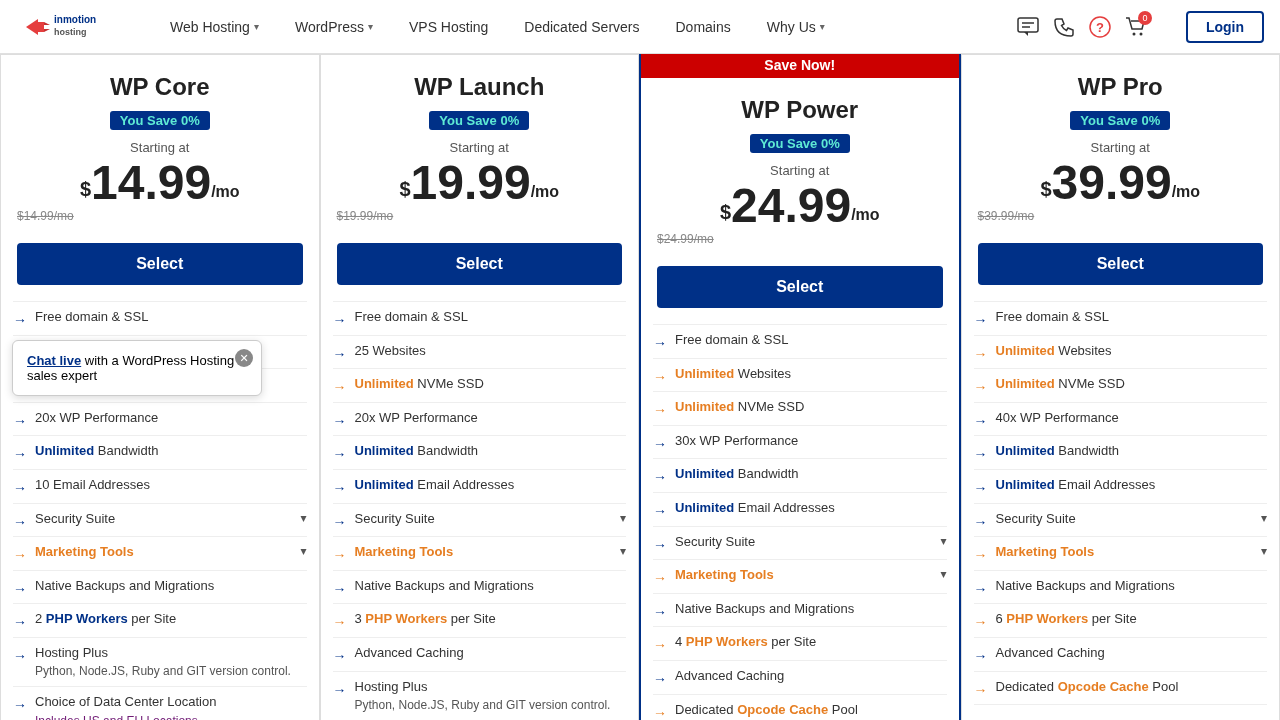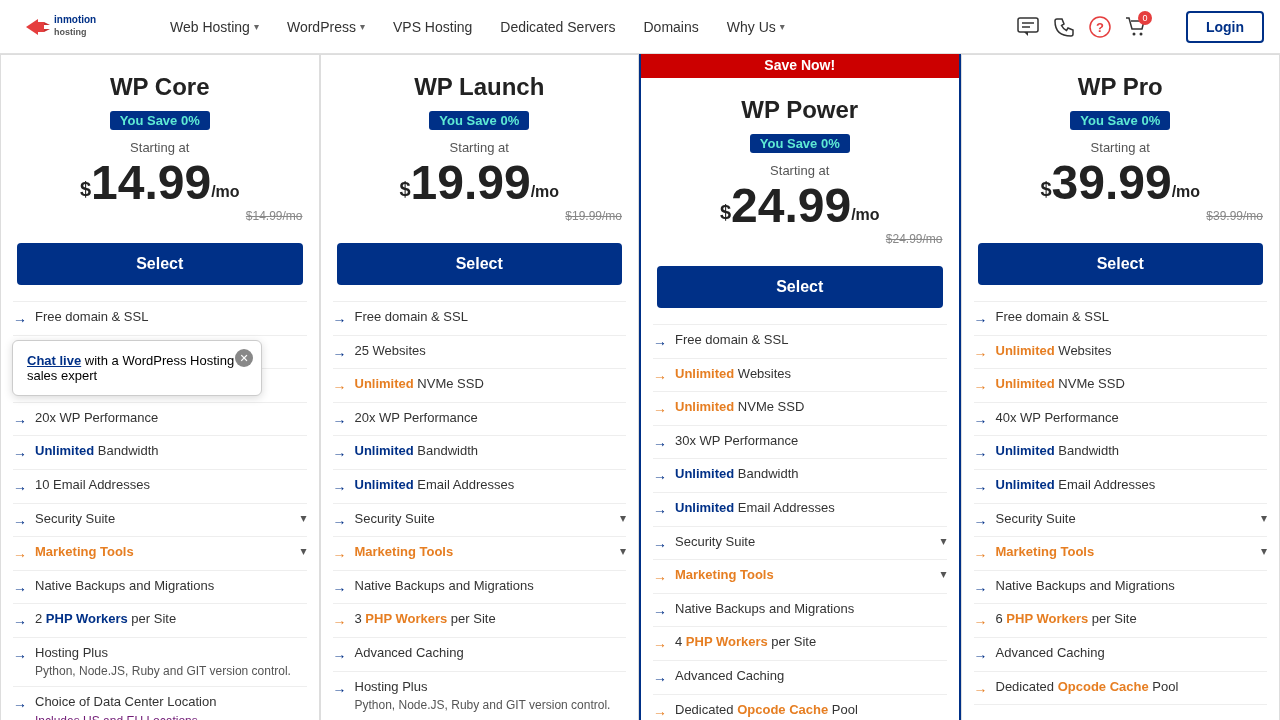--- a/index.html
+++ b/index.html
@@ -6,21 +6,21 @@
     body { font-family: Arial, sans-serif; font-size: 14px; background: #fff; overflow-x: hidden; }
 
     
     .navbar {
       display: flex; align-items: center;
       padding: 0 16px; height: 54px;
       background: #fff; border-bottom: 1px solid #e0e0e0;
       position: relative; z-index: 100;
     }
     .logo { display: flex; align-items: center; margin-right: 24px; }
-    .nav-links { display: flex; gap: 8px; flex: 1; }
+    .nav-links { display: flex; gap: 16px; flex: 1; }
     .nav-item {
       display: flex; align-items: center; gap: 4px;
       padding: 0 10px; height: 46px; cursor: pointer;
       font-size: 14px; color: #333; font-weight: 500;
       white-space: nowrap;
     }
     .chevron { font-size: 10px; color: #666; }
     .nav-icons { display: flex; align-items: center; gap: 8px; margin-left: auto; }
     .nav-icon { width: 28px; height: 28px; display: flex; align-items: center; justify-content: center; cursor: pointer; color: #333; font-size: 18px; position: relative; }
     .cart-badge {
@@ -64,21 +64,21 @@
       display: inline-block;
       background: #003087; color: #5eead4;
       padding: 2px 10px; border-radius: 3px;
       font-size: 13px; font-weight: 600; margin-bottom: 10px;
     }
     .starting-at { font-size: 13px; color: #555; margin-bottom: 4px; }
     .price-row { display: flex; align-items: flex-end; justify-content: center; margin-bottom: 2px; }
     .currency { font-size: 20px; font-weight: 700; color: #222; margin-bottom: 6px; }
     .price-amount { font-size: 48px; font-weight: 700; color: #222; line-height: 1; }
     .price-per { font-size: 16px; color: #222; font-weight: 600; margin-bottom: 6px; }
-    .original-price { font-size: 12px; color: #888; text-decoration: line-through; text-align: right; margin-bottom: 10px; }
+    .original-price { font-size: 12px; color: #888; text-decoration: line-through; text-align: left; margin-bottom: 10px; }
     .select-btn {
       display: block; width: calc(100% - 32px);
       margin: 0 16px 16px;
       background: #003087; color: #fff;
       border: none; border-radius: 4px;
       padding: 12px; font-size: 16px; font-weight: 700;
       cursor: pointer; text-align: center;
     }
 
     

